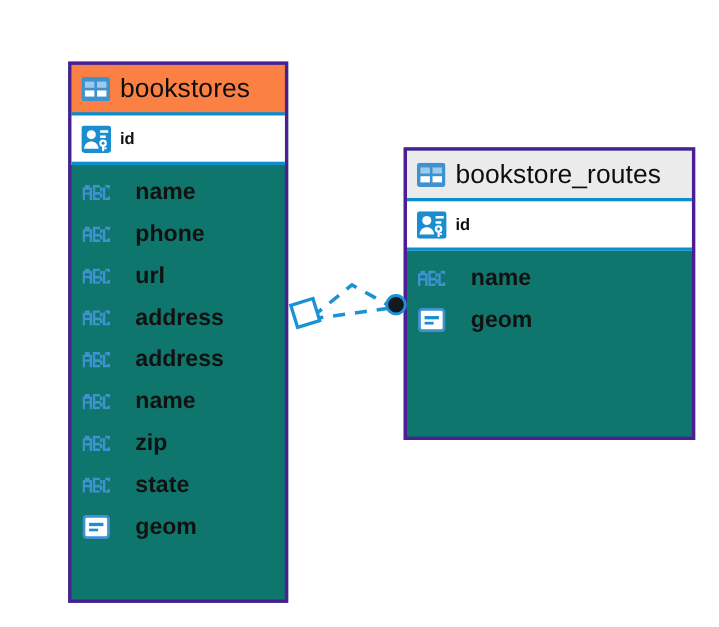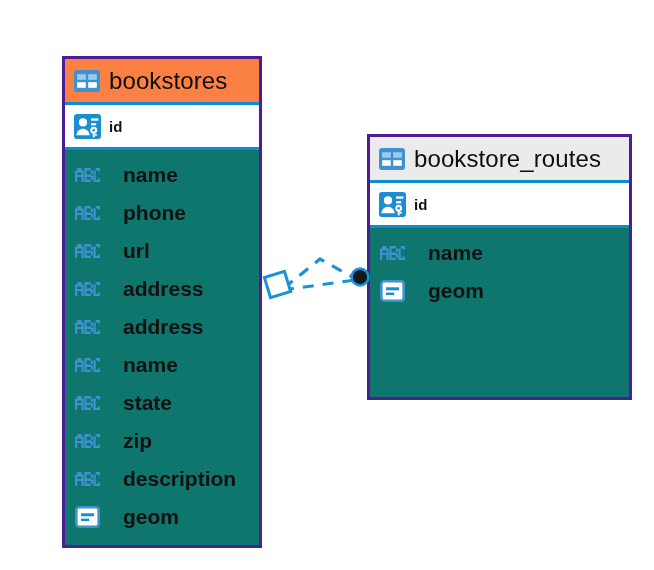--- a/index.html
+++ b/index.html
@@ -202,44 +202,34 @@
       </div>
 
       <div class="field-row">
         <span class="icon">
           <svg width="25" height="14" viewBox="0 0 25 14">
             <path d="M0 14V2.4h2.2V0h4.3v2.4h2.2V14H6.5V8.9H2.2V14H0zM2.2 4.5v2.4h4.3V4.5H2.2z" fill="#3d92cf"></path>
             <path d="M9.4 14V0h6.5v2.4h2.2v3.2h-1.6v2.2h1.6v3.8h-2.2V14H9.4zm2.2-2.2h4.3V9.1h-4.3v2.7zm0-5.2h4.3V2.4h-4.3v4.2z" fill="#3d92cf"></path>
             <path d="M18.5 14V2.4h2.2V0h4.3v3.4h-2.1V2.4h-2.2v9.4h2.2v-1.2h2.1V14h-4.3v-0.0h-2.2z" fill="#3d92cf"></path>
           </svg>
         </span>
+        <span class="field-label">zip</span>
+      </div>
+
+      <div class="field-row">
+        <span class="icon">
+          <svg width="25" height="14" viewBox="0 0 25 14">
+            <path d="M0 14V2.4h2.2V0h4.3v2.4h2.2V14H6.5V8.9H2.2V14H0zM2.2 4.5v2.4h4.3V4.5H2.2z" fill="#3d92cf"></path>
+            <path d="M9.4 14V0h6.5v2.4h2.2v3.2h-1.6v2.2h1.6v3.8h-2.2V14H9.4zm2.2-2.2h4.3V9.1h-4.3v2.7zm0-5.2h4.3V2.4h-4.3v4.2z" fill="#3d92cf"></path>
+            <path d="M18.5 14V2.4h2.2V0h4.3v3.4h-2.1V2.4h-2.2v9.4h2.2v-1.2h2.1V14h-4.3v-0.0h-2.2z" fill="#3d92cf"></path>
+          </svg>
+        </span>
         <span class="field-label">state</span>
       </div>
 
-      <div class="field-row">
-        <span class="icon">
-          <svg width="25" height="14" viewBox="0 0 25 14">
-            <path d="M0 14V2.4h2.2V0h4.3v2.4h2.2V14H6.5V8.9H2.2V14H0zM2.2 4.5v2.4h4.3V4.5H2.2z" fill="#3d92cf"></path>
-            <path d="M9.4 14V0h6.5v2.4h2.2v3.2h-1.6v2.2h1.6v3.8h-2.2V14H9.4zm2.2-2.2h4.3V9.1h-4.3v2.7zm0-5.2h4.3V2.4h-4.3v4.2z" fill="#3d92cf"></path>
-            <path d="M18.5 14V2.4h2.2V0h4.3v3.4h-2.1V2.4h-2.2v9.4h2.2v-1.2h2.1V14h-4.3v-0.0h-2.2z" fill="#3d92cf"></path>
-          </svg>
-        </span>
-        <span class="field-label">zip</span>
-      </div>
-
-      <div class="field-row">
-        <span class="icon">
-          <svg width="25" height="14" viewBox="0 0 25 14">
-            <path d="M0 14V2.4h2.2V0h4.3v2.4h2.2V14H6.5V8.9H2.2V14H0zM2.2 4.5v2.4h4.3V4.5H2.2z" fill="#3d92cf"></path>
-            <path d="M9.4 14V0h6.5v2.4h2.2v3.2h-1.6v2.2h1.6v3.8h-2.2V14H9.4zm2.2-2.2h4.3V9.1h-4.3v2.7zm0-5.2h4.3V2.4h-4.3v4.2z" fill="#3d92cf"></path>
-            <path d="M18.5 14V2.4h2.2V0h4.3v3.4h-2.1V2.4h-2.2v9.4h2.2v-1.2h2.1V14h-4.3v-0.0h-2.2z" fill="#3d92cf"></path>
-          </svg>
-        </span>
-        <span class="field-label">description</span>
-      </div>
 
       <div class="field-row">
         <span class="icon">
           <svg width="25" height="22" viewBox="0 0 25 22">
             <rect x="1.3" y="1.3" width="22.4" height="19.4" rx="2.6" fill="#ffffff" stroke="#3d92cf" stroke-width="2.6"></rect>
             <rect x="6.0" y="7.3" width="13.0" height="3.0" fill="#1a8ed1"></rect>
             <rect x="6.0" y="12.6" width="8.2" height="2.4" fill="#1a8ed1"></rect>
           </svg>
         </span>
         <span class="field-label">geom</span>

